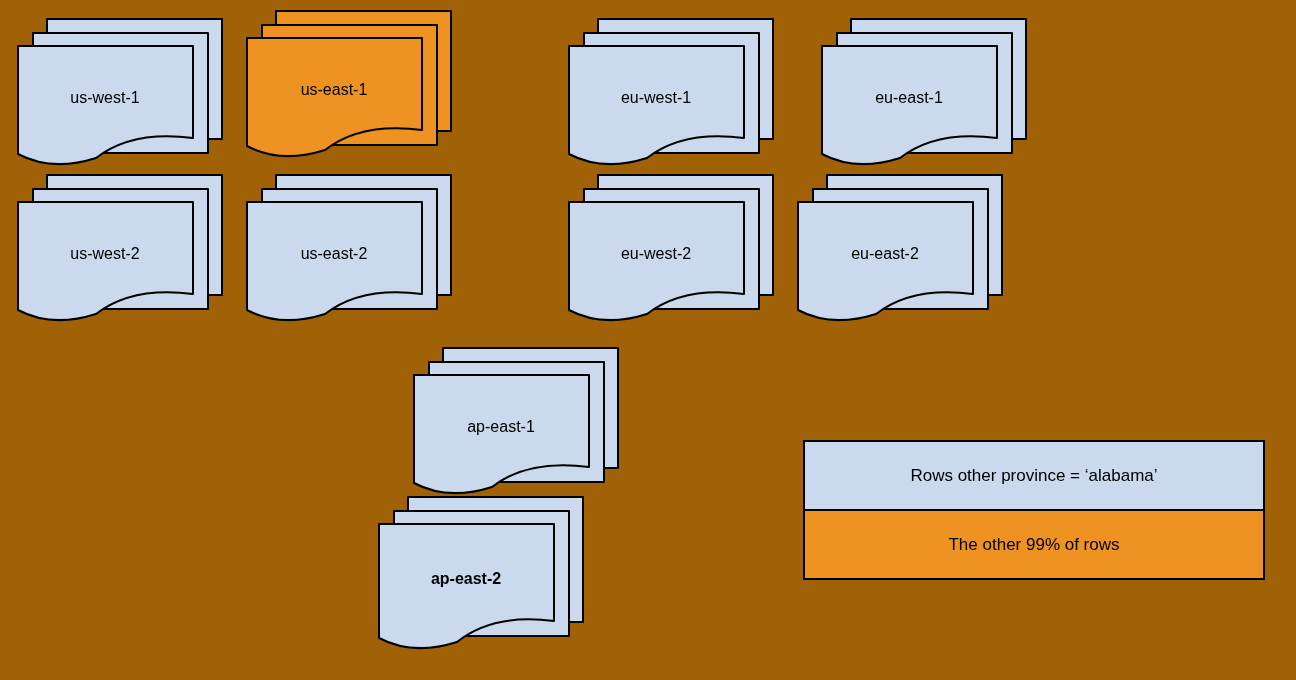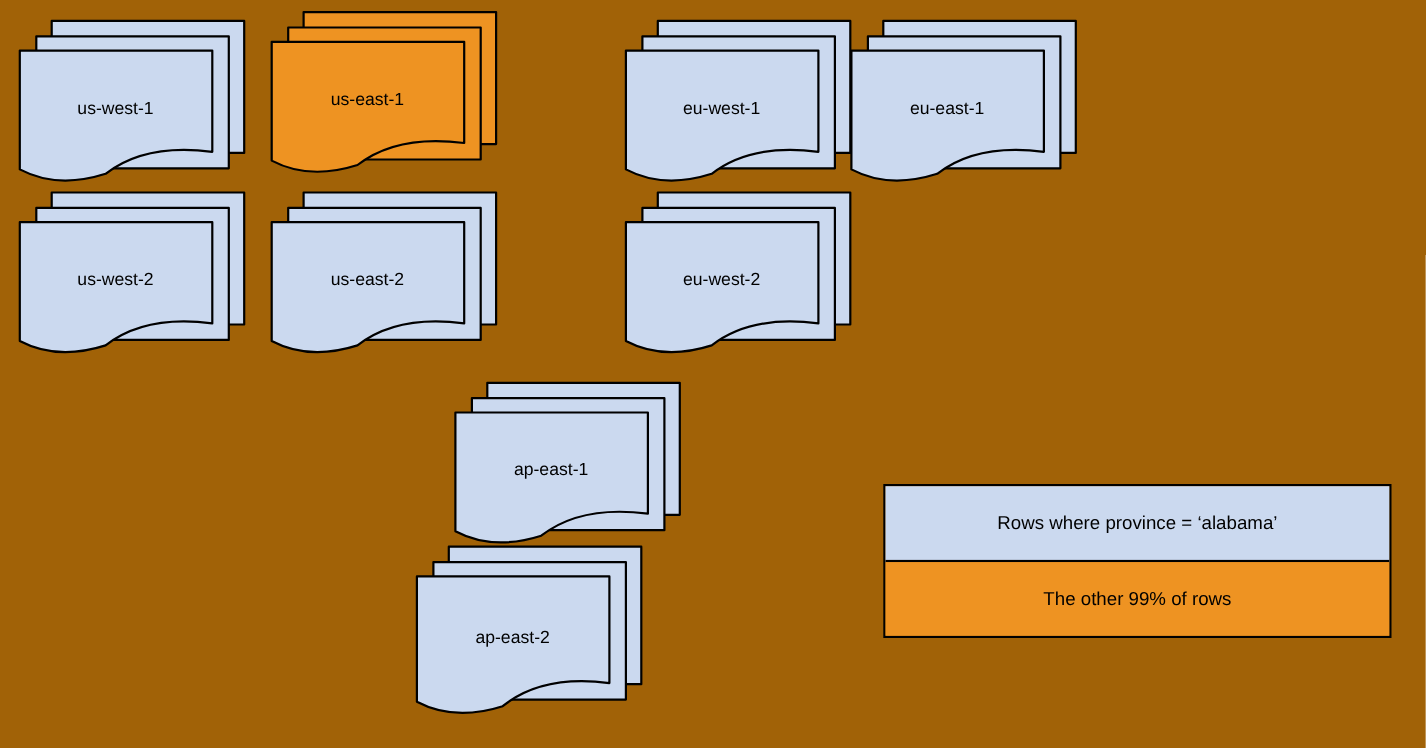--- a/index.html
+++ b/index.html
@@ -122,56 +122,66 @@
     <svg width="230" height="165" viewBox="0 0 230 165" xmlns="http://www.w3.org/2000/svg">
       <g stroke="#000000" stroke-width="2" stroke-linejoin="round">
         <rect x="35" y="7" width="175" height="120" fill="#cbd9ef"></rect>
         <rect x="21" y="21" width="175" height="120" fill="#cbd9ef"></rect>
         <path d="M6 34 L181 34 L181 126 Q120 118 84 146 Q40 160 6 142 Z" fill="#cbd9ef"></path>
       </g>
       <text class="doc-label" x="93" y="87">eu-west-2</text>
     </svg>
   </div>
 
-  <div class="stack" style="left:768px; top:12px;">
+  <div class="stack" style="left:816px; top:12px;">
     <svg width="230" height="165" viewBox="0 0 230 165" xmlns="http://www.w3.org/2000/svg">
       <g stroke="#000000" stroke-width="2" stroke-linejoin="round">
         <rect x="35" y="7" width="175" height="120" fill="#cbd9ef"></rect>
         <rect x="21" y="21" width="175" height="120" fill="#cbd9ef"></rect>
         <path d="M6 34 L181 34 L181 126 Q120 118 84 146 Q40 160 6 142 Z" fill="#cbd9ef"></path>
       </g>
       <text class="doc-label" x="93" y="87">eu-east-1</text>
     </svg>
   </div>
 
+  <div class="stack" style="left:792px; top:168px;">
+    <svg width="230" height="165" viewBox="0 0 230 165" xmlns="http://www.w3.org/2000/svg">
+      <g stroke="#000000" stroke-width="2" stroke-linejoin="round">
+        <rect x="35" y="7" width="175" height="120" fill="#cbd9ef"></rect>
+        <rect x="21" y="21" width="175" height="120" fill="#cbd9ef"></rect>
+        <path d="M6 34 L181 34 L181 126 Q120 118 84 146 Q40 160 6 142 Z" fill="#cbd9ef"></path>
+      </g>
+      <text class="doc-label" x="93" y="87">eu-east-2</text>
+    </svg>
+  </div>
 
   <div class="stack" style="left:408px; top:341px;">
     <svg width="230" height="165" viewBox="0 0 230 165" xmlns="http://www.w3.org/2000/svg">
       <g stroke="#000000" stroke-width="2" stroke-linejoin="round">
         <rect x="35" y="7" width="175" height="120" fill="#cbd9ef"></rect>
         <rect x="21" y="21" width="175" height="120" fill="#cbd9ef"></rect>
         <path d="M6 34 L181 34 L181 126 Q120 118 84 146 Q40 160 6 142 Z" fill="#cbd9ef"></path>
       </g>
       <text class="doc-label" x="93" y="87">ap-east-1</text>
     </svg>
   </div>
 
-  <div class="stack" style="left:373px; top:490px;">
+  <div class="stack" style="left:373px; top:490px;font-weight:bold;">
     <svg width="230" height="175" viewBox="0 0 230 175" xmlns="http://www.w3.org/2000/svg">
       <g stroke="#000000" stroke-width="2" stroke-linejoin="round">
         <rect x="35" y="7" width="175" height="125" fill="#cbd9ef"></rect>
         <rect x="21" y="21" width="175" height="125" fill="#cbd9ef"></rect>
         <path d="M6 34 L181 34 L181 131 Q120 123 84 152 Q40 166 6 148 Z" fill="#cbd9ef"></path>
       </g>
       <text class="doc-label" x="93" y="90">ap-east-2</text>
     </svg>
   </div>
 
   <div class="legend">
     <div class="legend-row top" style="background:#cbd9ef;">
-      <span>Rows where province = ‘alabama’</span>
+      <span>Rows other province = ‘alabama’</span>
     </div>
     <div class="legend-row" style="background:#ee9322;justify-content:center;">
       <span>The other 99% of rows</span>
     </div>
   </div>
 
 </div>
 
 </body></html>

